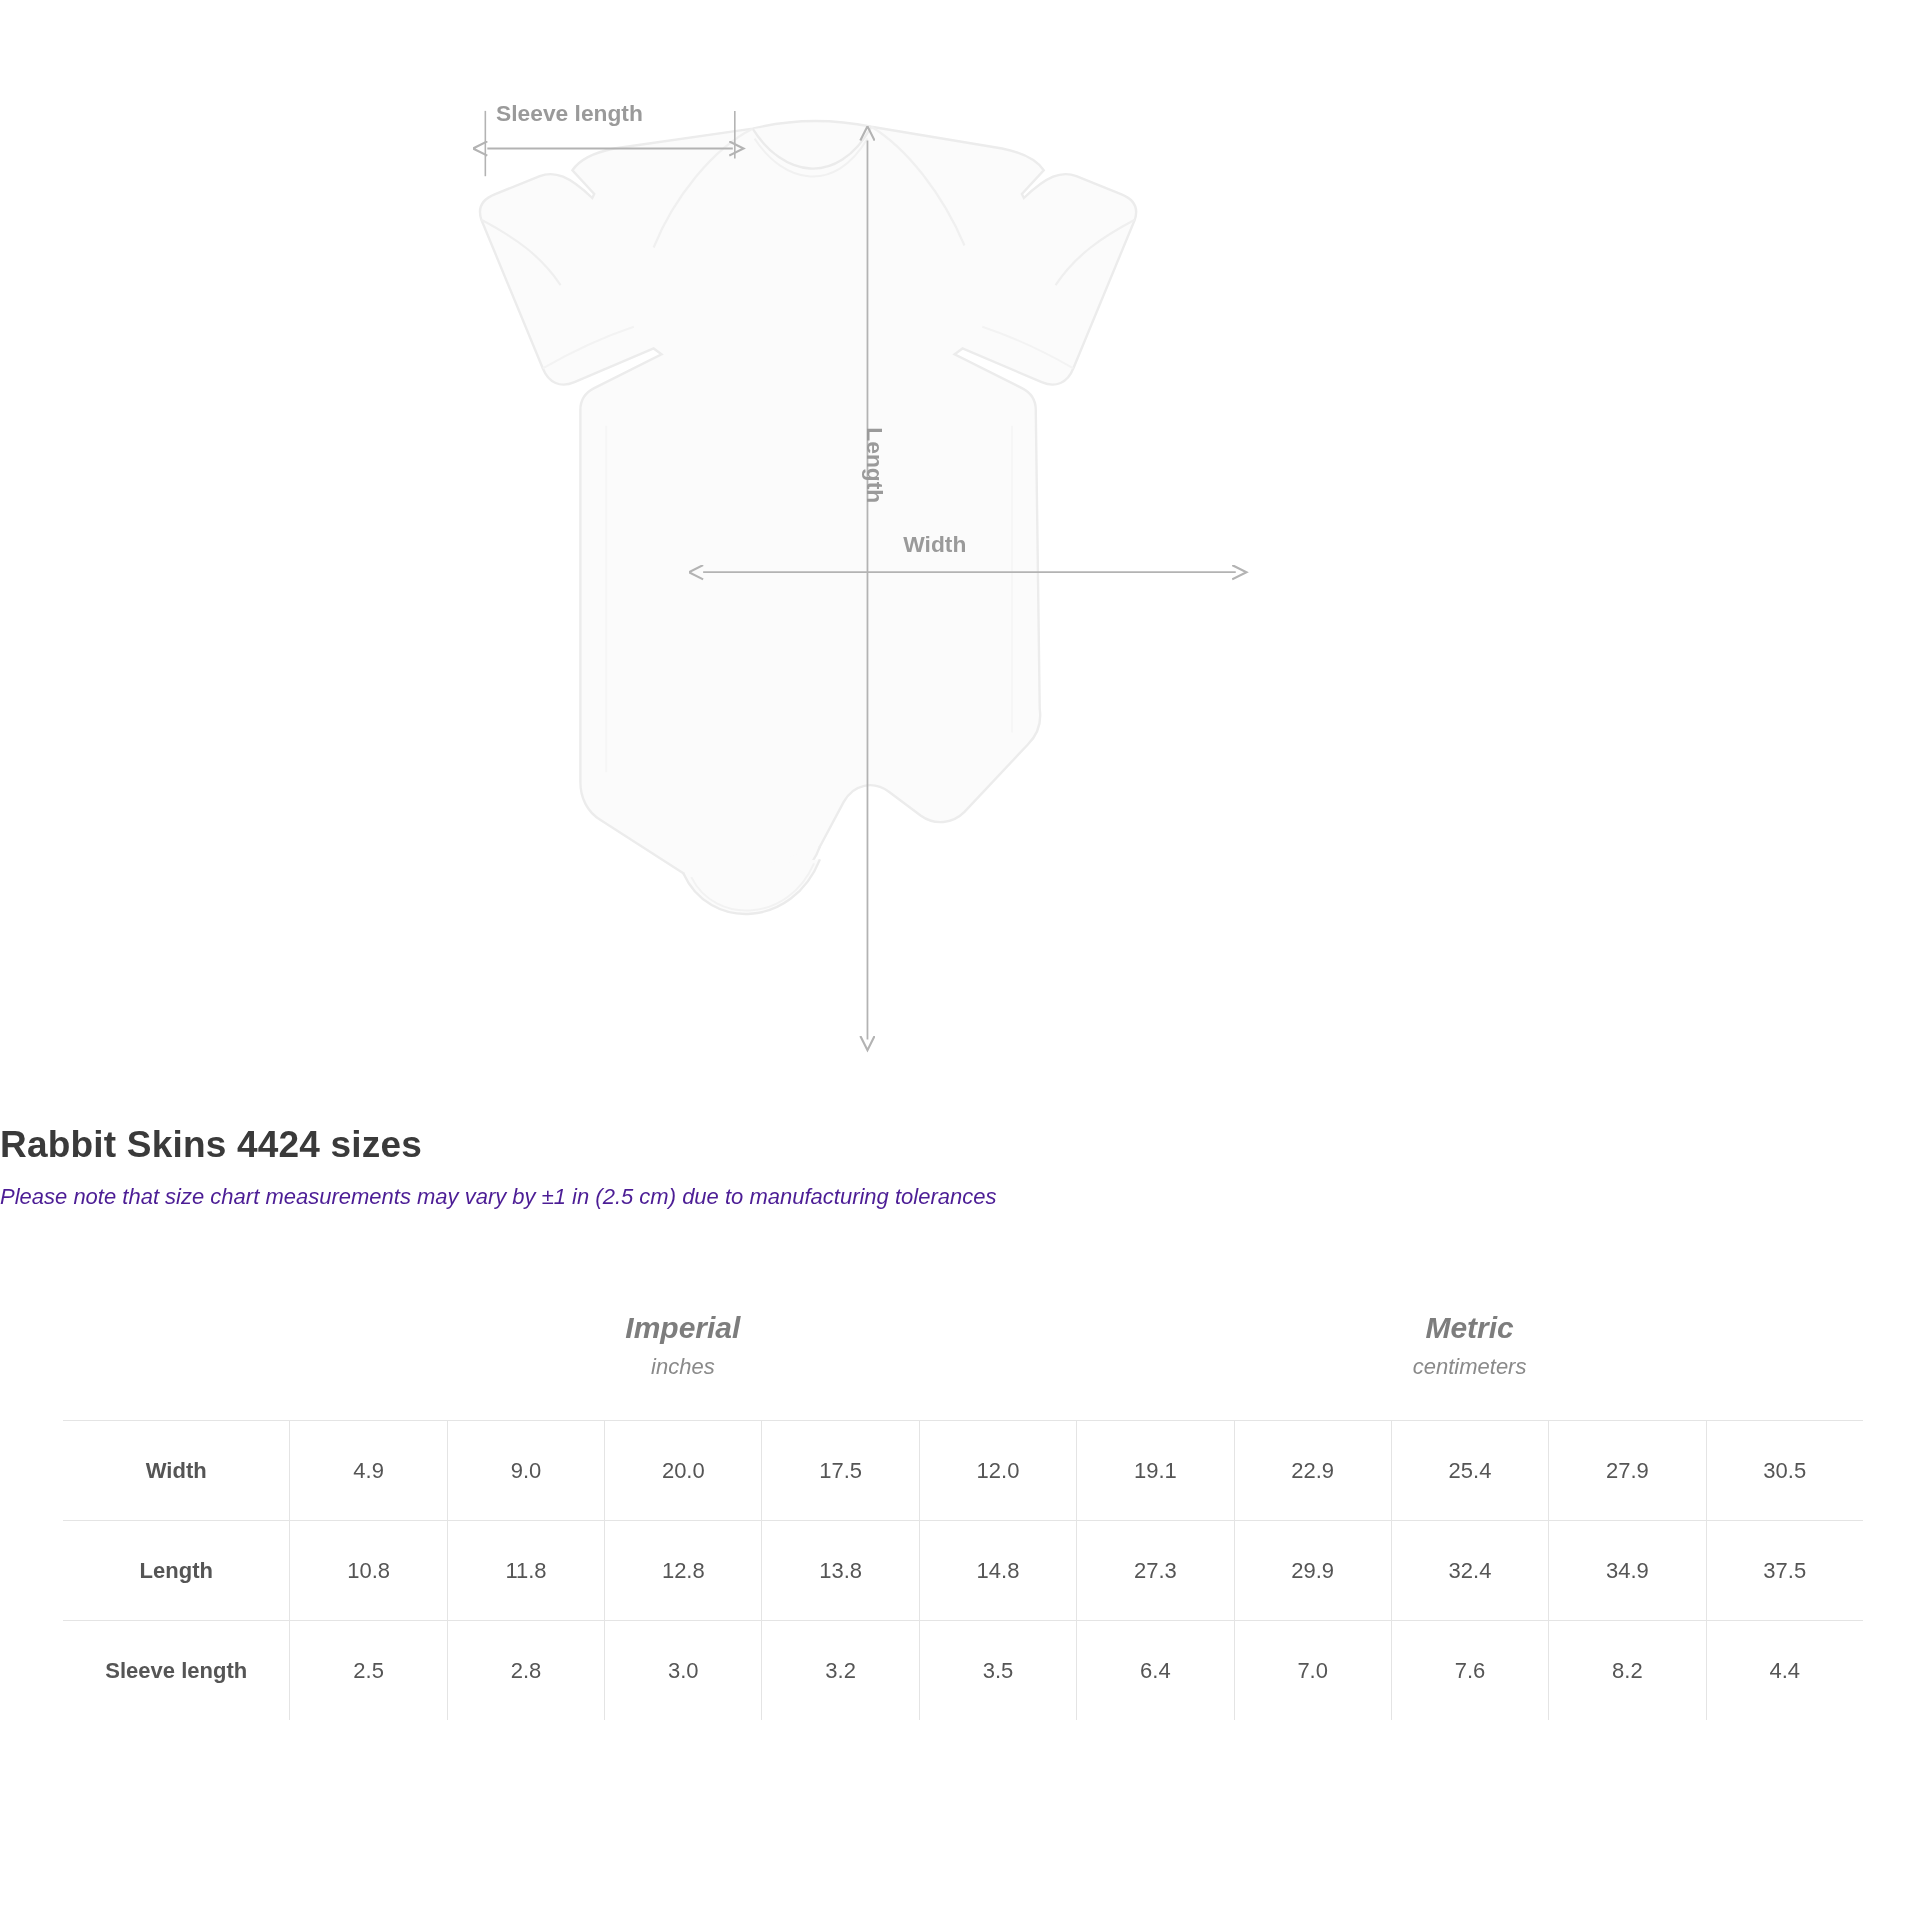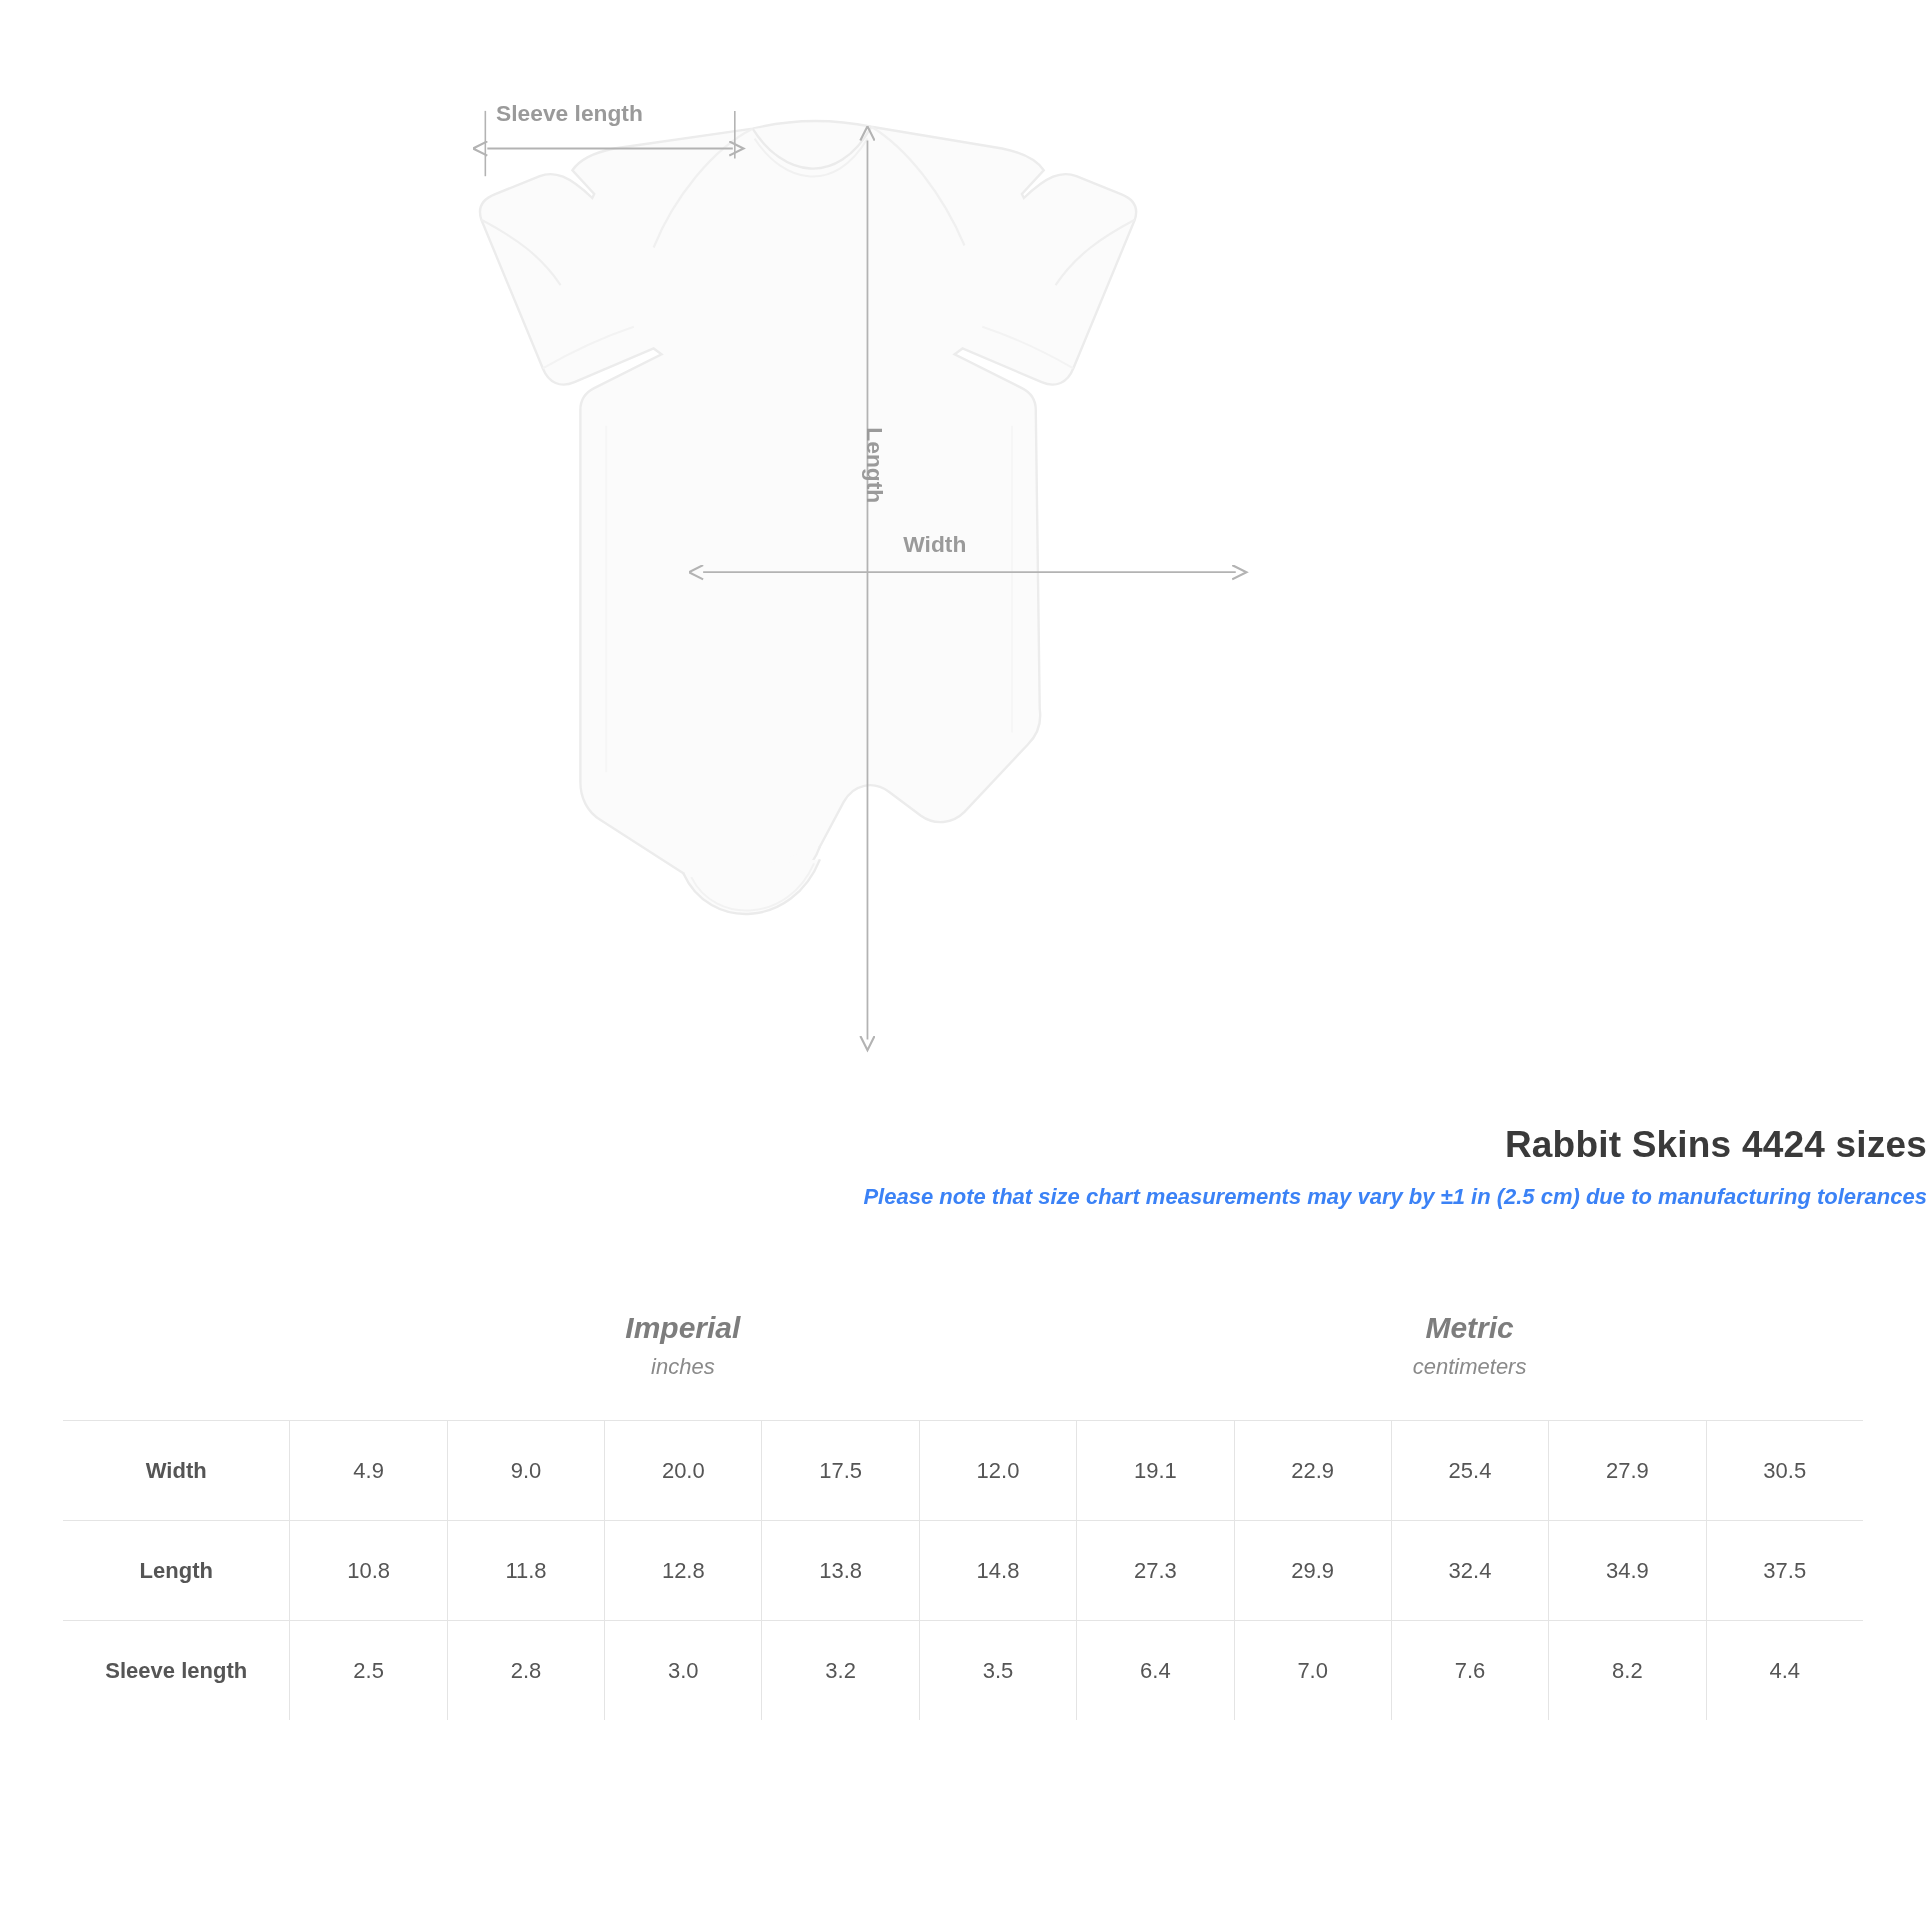--- a/index.html
+++ b/index.html
@@ -29,34 +29,33 @@
     width: 1927px;
     height: 1089px;
   }
 
   
   #title-block {
     position: absolute;
     left: 0;
     top: 1124px;
     width: 1927px;
-    text-align: right;
+    text-align: left;
   }
   #chart-title {
     font-size: 37px;
     font-weight: bold;
     color: #3a3a3a;
     letter-spacing: 0.2px;
   }
   #chart-note {
     margin-top: 18px;
     font-size: 22px;
     font-style: italic;
-    color: #3b82f6;
-    font-weight: bold;
+    color: #4c1d95;
   }
 
   
   #size-table {
     position: absolute;
     left: 63px;
     top: 1270px;
     width: 1800px;
     border-collapse: separate;
     border-spacing: 0;

